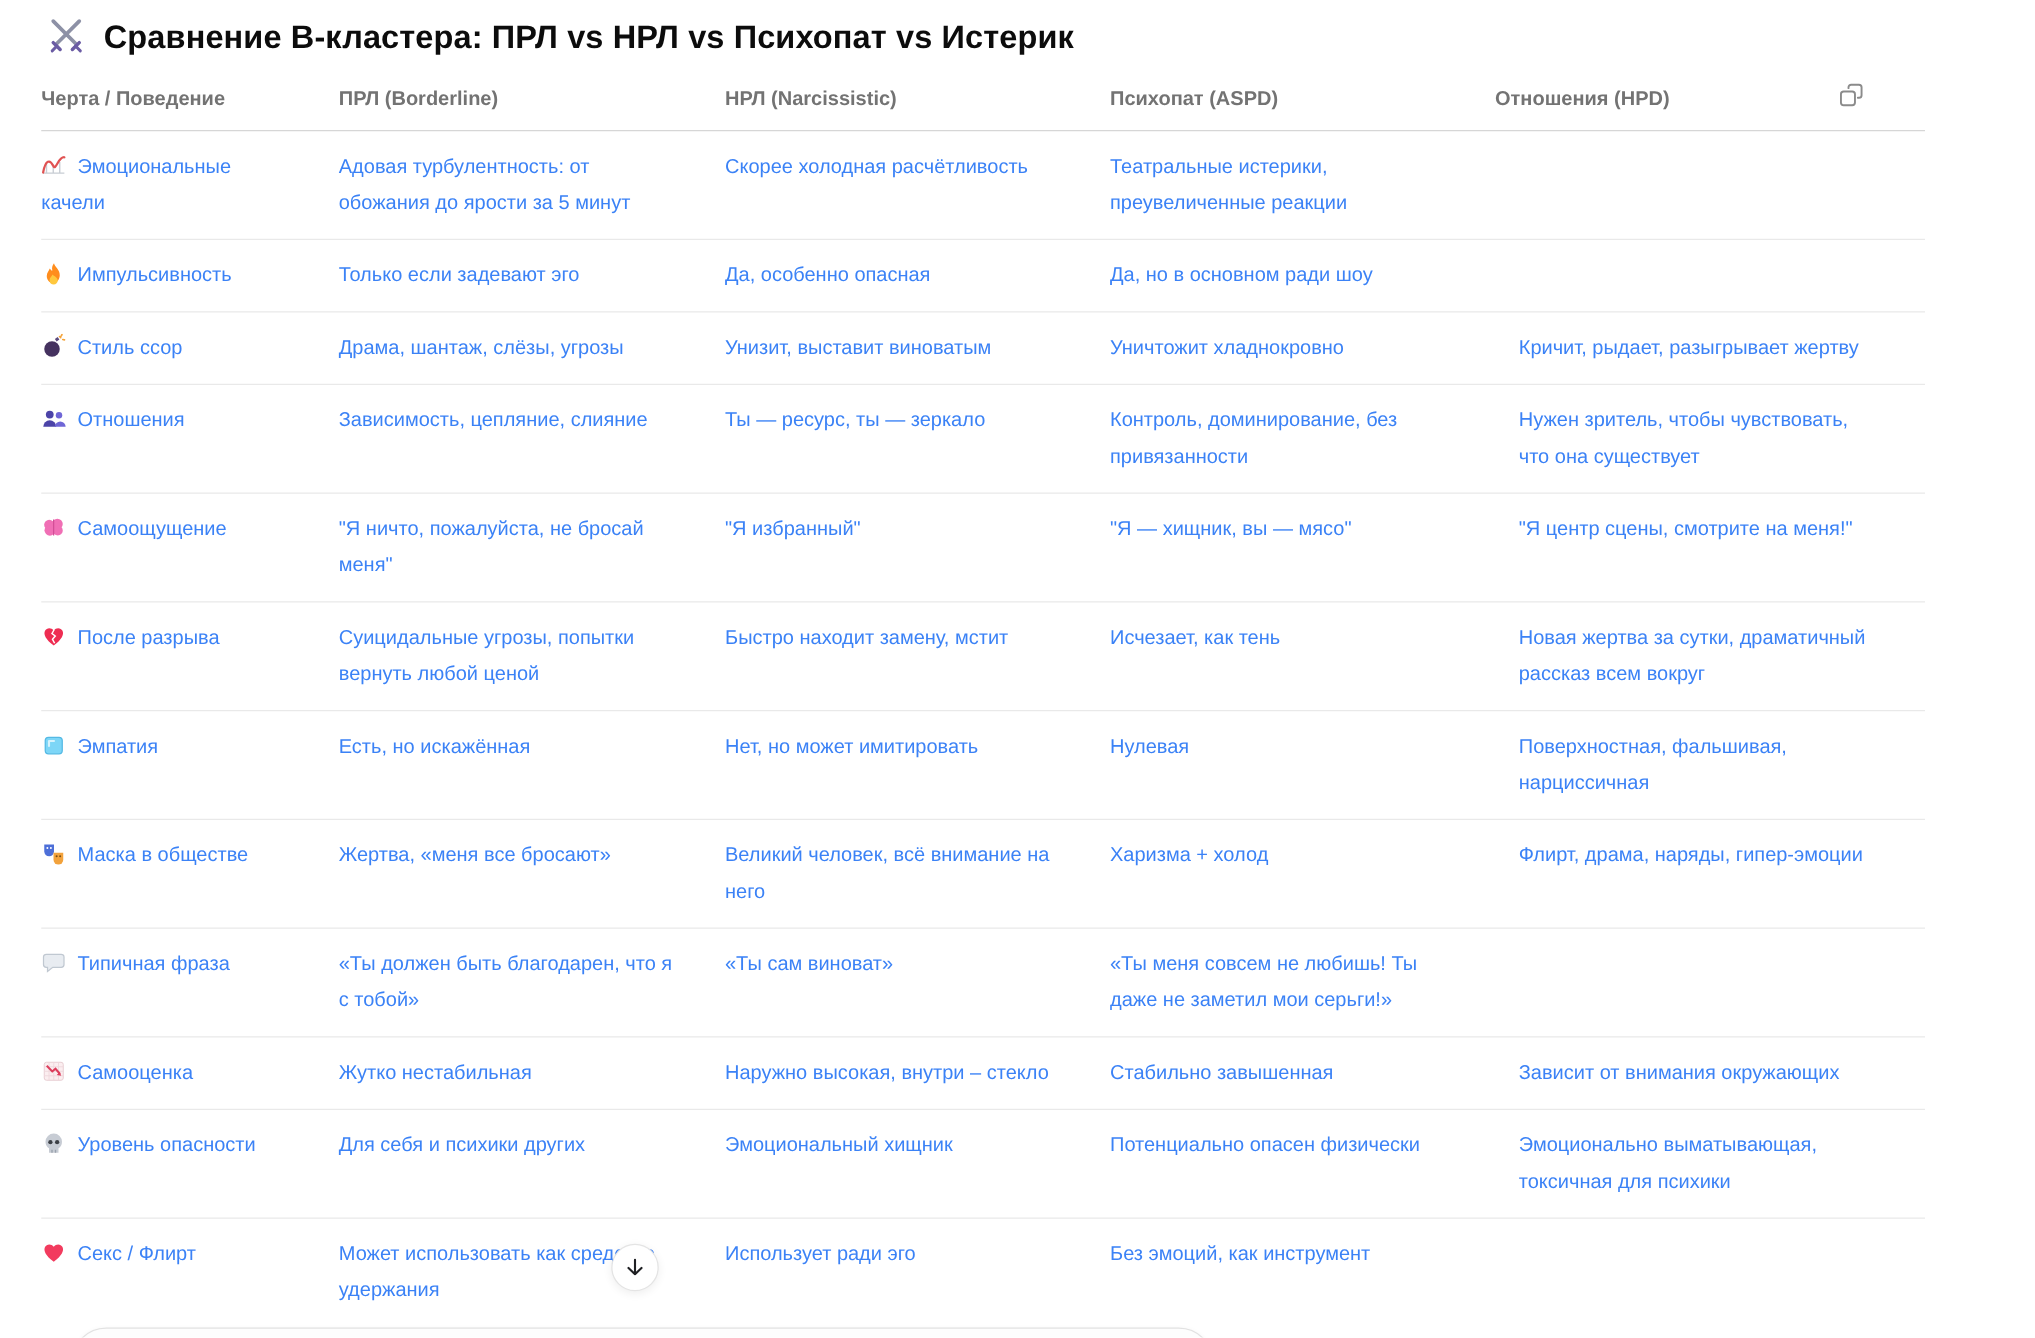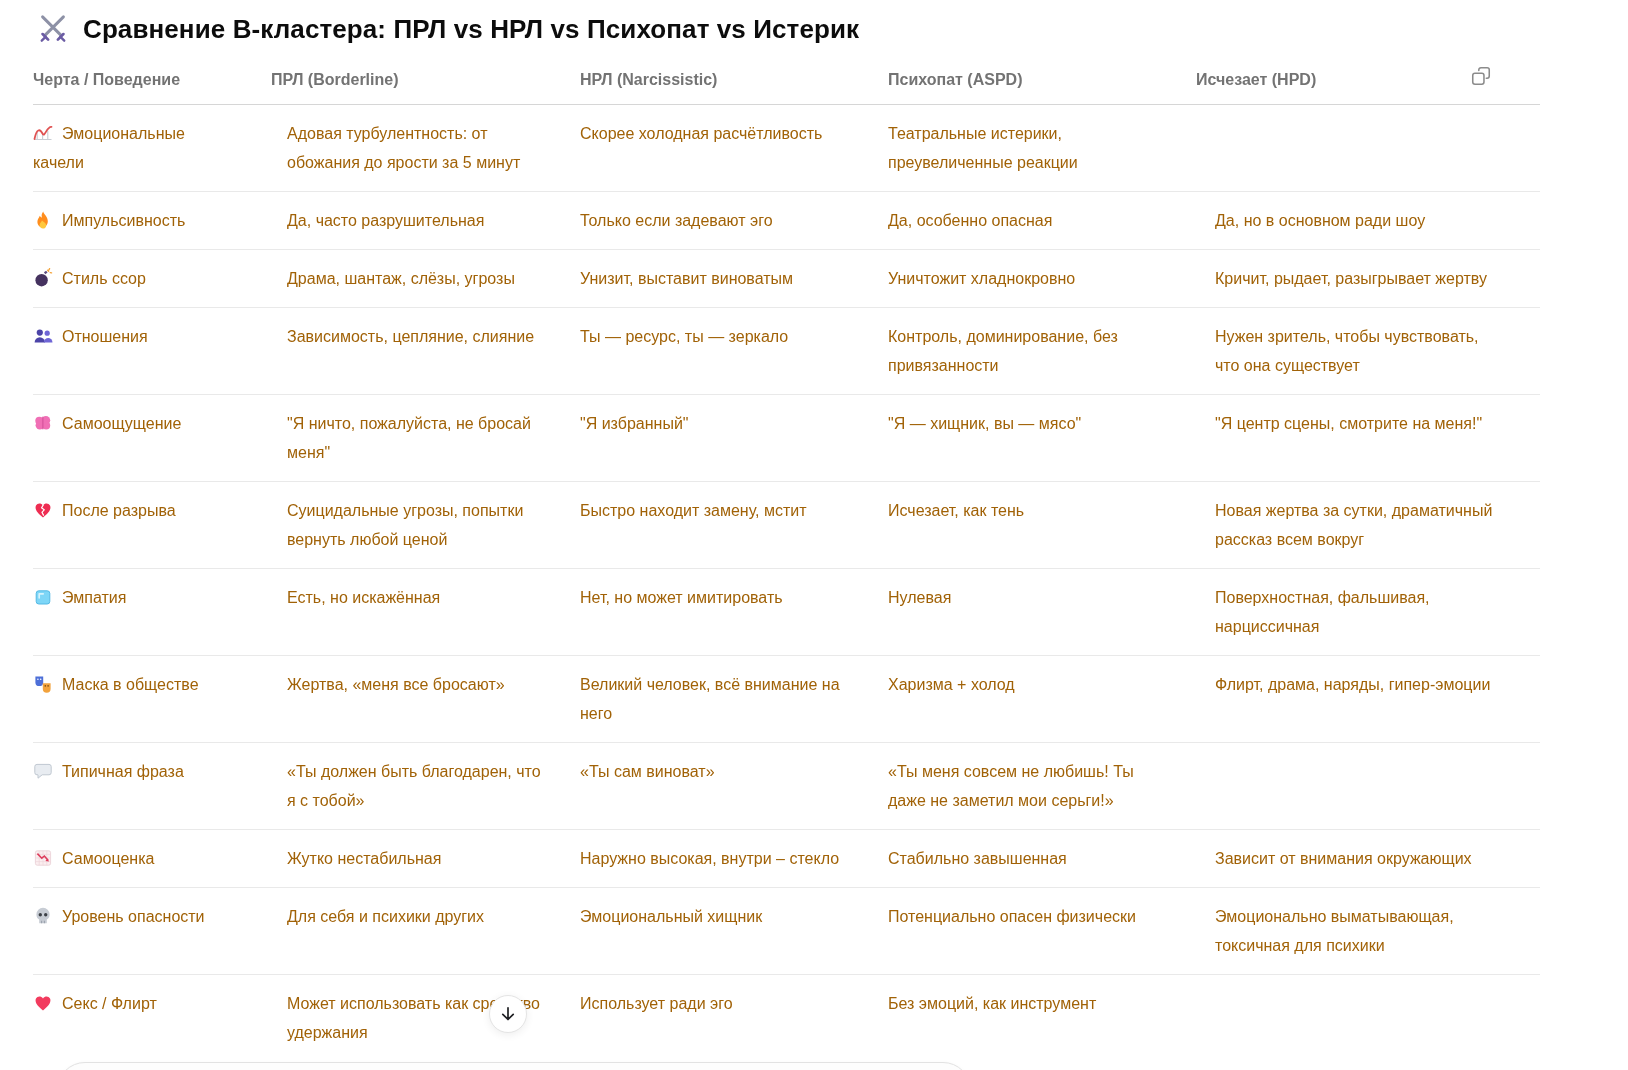--- a/index.html
+++ b/index.html
@@ -19,24 +19,24 @@
   .hcell{font-size:16px;font-weight:700;color:#737373;line-height:20px;}
   .copy-btn{
     position:absolute;right:44px;top:0px;width:28px;height:28px;
     background:transparent;border:none;padding:2px;cursor:pointer;
   }
   .copy-btn svg{width:22px;height:22px;display:block;}
 
   .trow{border-bottom:1px solid #e9e9e9;}
   .trow:last-child{border-bottom:none;}
   .cell{
-    font-size:16px;line-height:29px;padding:14px 40px 14px 0;color:#a16207;
+    font-size:16px;line-height:29px;padding:14px 40px 14px 0;color:#3b82f6;
   }
   .cell:nth-child(1){padding-right:45px;}
-  .cell:nth-child(2){padding-right:36px;margin-left:16px;}
+  .cell:nth-child(2){padding-right:36px;}
   .cell:nth-child(5){padding-right:44px;margin-left:19px;}
   .icon{display:inline-block;width:20px;height:20px;margin-right:9px;vertical-align:-4px;}
   .icon svg{width:20px;height:20px;display:block;}
 
   .scroll-btn{
     position:absolute;left:489px;top:995px;width:38px;height:38px;border-radius:50%;
     background:#ffffff;border:1px solid #e4e4e4;box-shadow:0 2px 8px rgba(0,0,0,.07);
     display:flex;align-items:center;justify-content:center;cursor:pointer;padding:0;
   }
   .scroll-btn svg{width:20px;height:20px;display:block;}
@@ -62,21 +62,21 @@
   </span>
   <h1 class="title">Сравнение В-кластера: ПРЛ vs НРЛ vs Психопат vs Истерик</h1>
 </div>
 
 <div class="table">
   <div class="thead grid-row">
     <div class="hcell">Черта / Поведение</div>
     <div class="hcell">ПРЛ (Borderline)</div>
     <div class="hcell">НРЛ (Narcissistic)</div>
     <div class="hcell">Психопат (ASPD)</div>
-    <div class="hcell">Исчезает (HPD)</div>
+    <div class="hcell">Отношения (HPD)</div>
     <button class="copy-btn" title="">
       <span>
         <svg viewBox="0 0 20 20" fill="none" stroke="#8b8b8b" stroke-width="1.4" stroke-linecap="round">
             <path d="M8 5V4.4A1.9 1.9 0 0 1 9.9 2.5h5.7a1.9 1.9 0 0 1 1.9 1.9v5.7a1.9 1.9 0 0 1-1.9 1.9h-.8"></path>
             <rect x="2.5" y="7.5" width="10.2" height="10" rx="2"></rect>
           </svg>
       </span>
     </button>
   </div>
   <div>
@@ -88,21 +88,20 @@
     <div class="cell val">Адовая турбулентность: от обожания до ярости за 5 минут</div>
     <div class="cell val">Скорее холодная расчётливость</div>
     <div class="cell val">Театральные истерики, преувеличенные реакции</div>
   </div>
 
   <div class="trow grid-row">
     <div class="cell trait"><span class="icon"><svg viewBox="0 0 20 20">
               <path d="M10.2 1.6c.4 3 4.6 4.6 4.6 9.6 0 3.5-2.5 6.3-5.3 6.3S4.4 15 4.4 11.8c0-2.8 1.7-4 2.4-6 .9 1.2 1.4 1.9 2.1 1.6-.6-1.9-.1-4 1.3-5.8z" fill="#ff8d1d"></path>
               <path d="M10 18.6c-1.9 0-3.4-1.5-3.4-3.3 0-2.2 1.7-2.9 2.4-4.7 1.2 1.5 4.2 2.2 4.2 4.8 0 1.8-1.4 3.2-3.2 3.2z" fill="#ffc83d"></path>
             </svg></span><span class="trait-label">Импульсивность</span></div>
-    <div class="cell val">Да, часто разрушительная</div>
     <div class="cell val">Только если задевают эго</div>
     <div class="cell val">Да, особенно опасная</div>
     <div class="cell val">Да, но в основном ради шоу</div>
   </div>
 
   <div class="trow grid-row">
     <div class="cell trait"><span class="icon"><svg viewBox="0 0 20 20">
               <circle cx="8.6" cy="12.2" r="6.2" fill="#45325f"></circle>
               <path d="M11.6 5.2l2.2-1.6" stroke="#5d4b7e" stroke-width="2.4"></path>
               <path d="M14.6 2.2l1 1m1.6 1.4l1.4.3m-2.7-3l.7-1.3" stroke="#f4a43b" stroke-width="1.3" stroke-linecap="round"></path>

